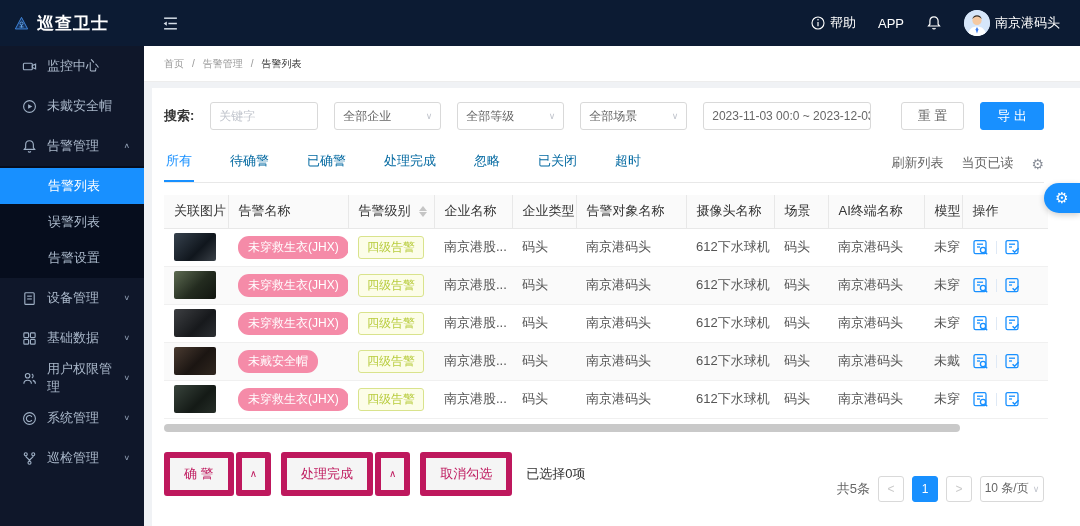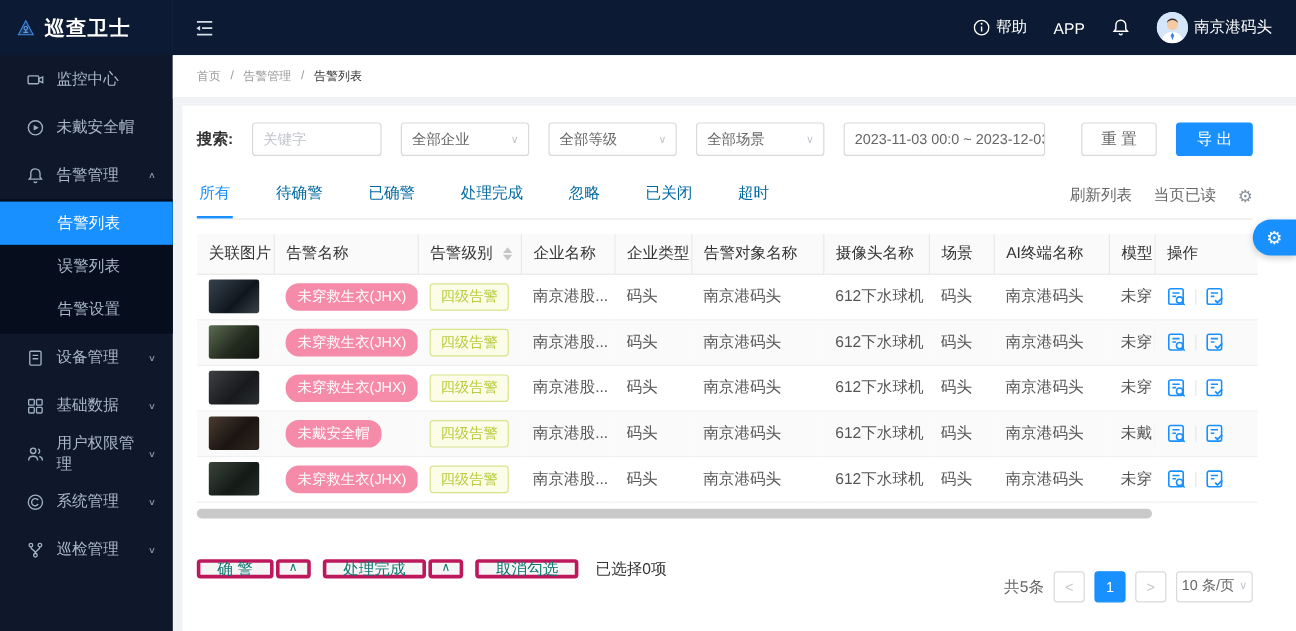--- a/index.html
+++ b/index.html
@@ -71,21 +71,21 @@
   .badge-level { display:inline-block; background:#fcfde8; color:#b8cc3e; border:1px solid #d9e38c; font-size:12px; padding:2px 8px; border-radius:3px; }
   .sort-icon { display:inline-flex; flex-direction:column; vertical-align:middle; margin-left:5px; line-height:0; gap:1px; }
   .op-btns { display:flex; align-items:center; gap:7px; }
   .op-divider { width:1px; height:13px; background:#dfe9f5; }
   .op-icon { cursor:pointer; display:flex; }
 
   .h-scrollbar { width:796px; height:8px; background:#c9c9c9; border-radius:4px; margin-top:5px; }
 
   
   .footer-row { display:flex; align-items:center; margin-top:14px; }
-  .fbtn { height:16px; background:#f5f5f5; border:3px solid #be185d; color:#0f766e; font-size:13px; display:flex; align-items:center; padding:0 14px; border-radius:3px; cursor:not-allowed; white-space:nowrap; }
+  .fbtn { height:44px; background:#f5f5f5; border:6px solid #be185d; color:#be185d; font-size:13px; display:flex; align-items:center; padding:0 14px; border-radius:3px; cursor:not-allowed; white-space:nowrap; }
   .fbtn.caret-box { padding:0 8px; margin-left:2px; font-size:10px; }
   .fgroup { display:flex; }
   .fgroup + .fgroup { margin-left:10px; }
   .selected-text { margin-left:14px; font-size:13px; color:#333; }
   .pagination { margin-left:auto; display:flex; align-items:center; gap:8px; font-size:13px; color:#666;margin-top:30px; }
   .pg-box { width:26px; height:26px; border:1px solid #d9d9d9; border-radius:3px; background:#fff; display:flex; align-items:center; justify-content:center; color:#c9c9c9; font-size:12px; cursor:pointer; }
   .pg-box.current { background:#1890ff; border-color:#1890ff; color:#fff; }
   .pg-size { width:64px; height:26px; border:1px solid #d9d9d9; border-radius:3px; background:#fff; display:flex; align-items:center; justify-content:center; gap:4px; color:#666; font-size:12px; cursor:pointer; }
   .pg-size .caret { color:#c0c4cc; font-size:9px; }
 

